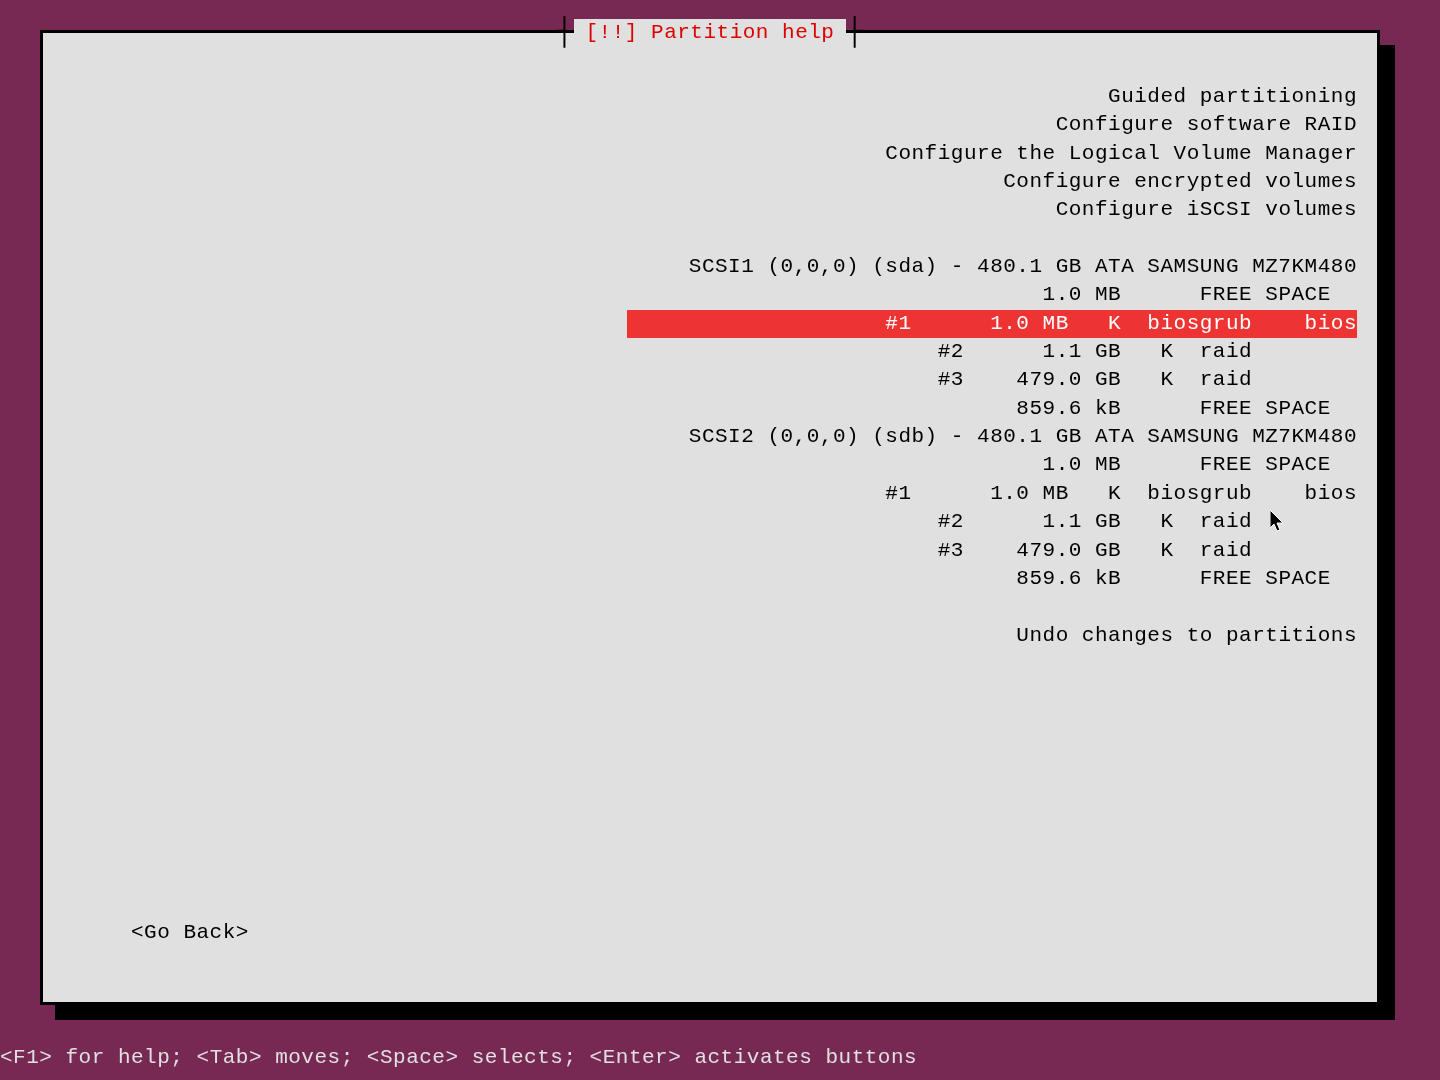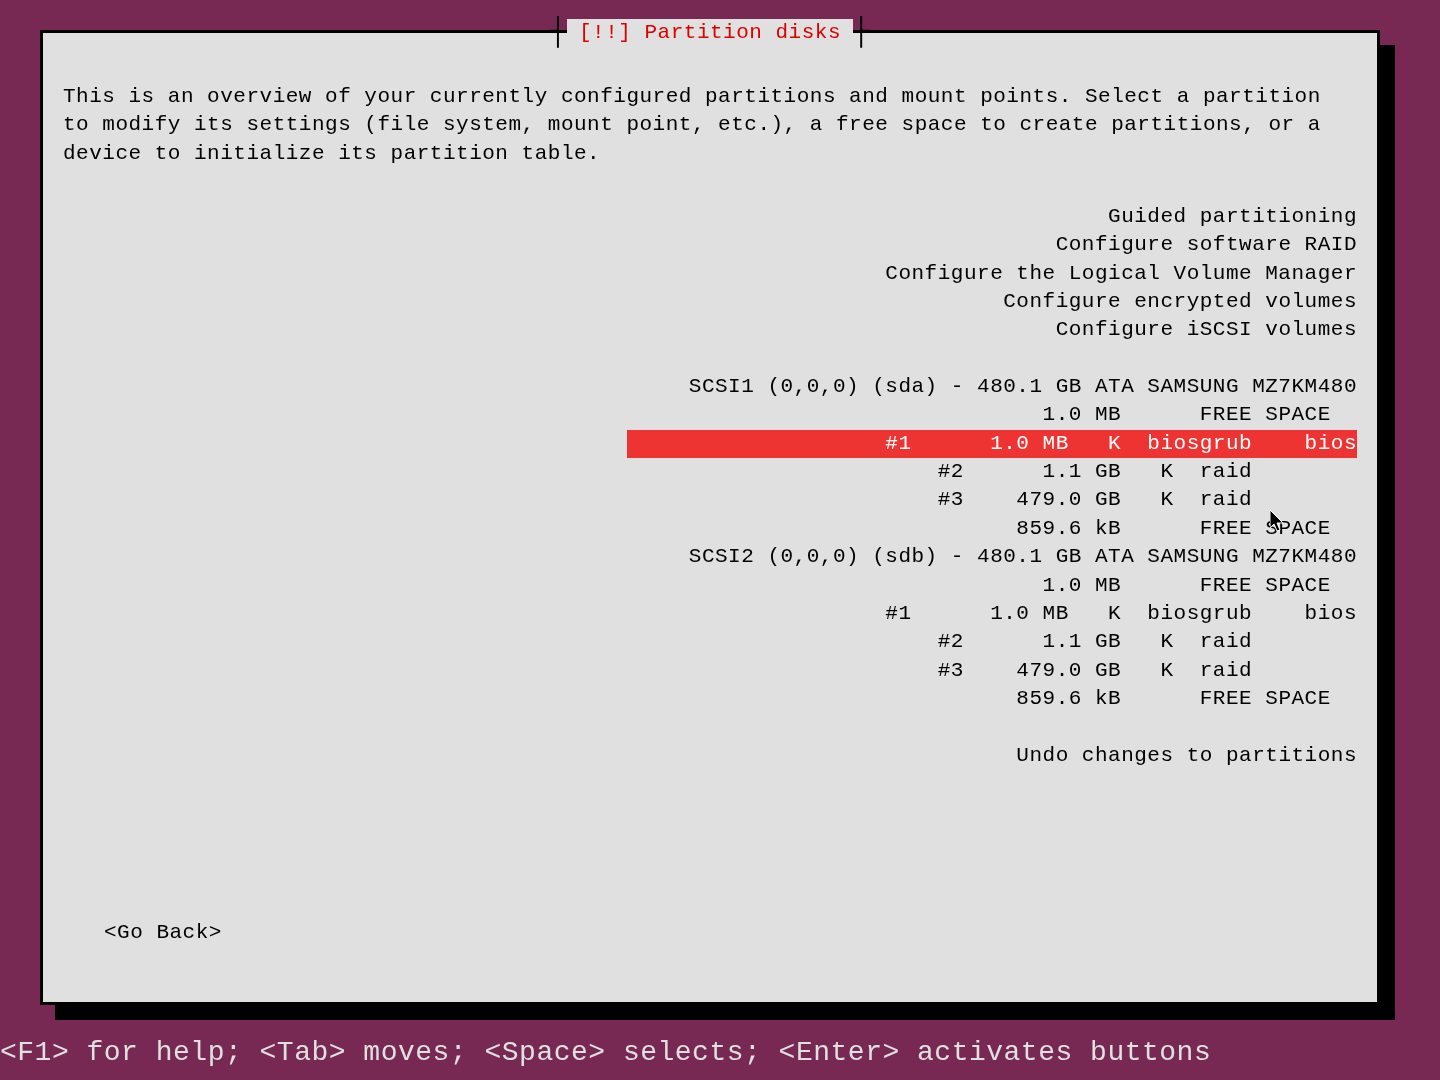--- a/index.html
+++ b/index.html
@@ -76,50 +76,49 @@
     }
     .highlighted {
       background: #e33;
       color: #fff;
       display: inline-block;
       width: 730px;
     }
     .go-back {
       position: absolute;
       bottom: 55px;
-      left: 61px;
+      left: 88px;
       color: #000;
     }
     .footer {
       position: absolute;
       bottom: 8px;
       left: 0;
       color: #e0e0e0;
       white-space: pre;
-      font-size: 28px;
+      font-size: 21px;
     }
     .cursor {
       position: absolute;
       top: 510px;
       left: 1270px;
       width: 16px;
       height: 24px;
       pointer-events: none;
     }
   </style>
 </head>
 <body>
 
 <div class="shadow"></div>
 <div class="dialog">
   <div class="title-row">
-    <span class="title-bracket">┤</span><span class="title-box">[!!] Partition disks</span><span class="title-bracket">├</span>
+    <span class="title-bracket">┤</span><span class="title-box">[!!] Partition help</span><span class="title-bracket">├</span>
   </div>
   <div class="content">
-    <div class="description">This is an overview of your currently configured partitions and mount points. Select a partition to modify its settings (file system, mount point, etc.), a free space to create partitions, or a device to initialize its partition table.</div>
     <div class="menu-block" id="menu-block"><div class="menu-item">Guided partitioning</div><div class="menu-item">Configure software RAID</div><div class="menu-item">Configure the Logical Volume Manager</div><div class="menu-item">Configure encrypted volumes</div><div class="menu-item">Configure iSCSI volumes</div><div class="menu-item"> </div><div class="menu-item">SCSI1 (0,0,0) (sda) - 480.1 GB ATA SAMSUNG MZ7KM480</div><div class="partition-row">             1.0 MB      FREE SPACE  </div><div class="partition-row highlighted">     #1      1.0 MB   K  biosgrub    bios</div><div class="partition-row">     #2      1.1 GB   K  raid        </div><div class="partition-row">     #3    479.0 GB   K  raid        </div><div class="partition-row">           859.6 kB      FREE SPACE  </div><div class="menu-item">SCSI2 (0,0,0) (sdb) - 480.1 GB ATA SAMSUNG MZ7KM480</div><div class="partition-row">             1.0 MB      FREE SPACE  </div><div class="partition-row">     #1      1.0 MB   K  biosgrub    bios</div><div class="partition-row">     #2      1.1 GB   K  raid        </div><div class="partition-row">     #3    479.0 GB   K  raid        </div><div class="partition-row">           859.6 kB      FREE SPACE  </div><div class="menu-item"> </div><div class="menu-item">Undo changes to partitions</div></div>
   </div>
   <div class="go-back">&lt;Go Back&gt;</div>
 </div>
 
 <div class="footer">&lt;F1&gt; for help; &lt;Tab&gt; moves; &lt;Space&gt; selects; &lt;Enter&gt; activates buttons</div>
 
 <svg class="cursor" viewBox="0 0 16 24">
   <path d="M0,0 L0,18 L4,14 L7,21 L10,20 L7,13 L13,13 Z" fill="#000" stroke="#fff" stroke-width="1"></path>
 </svg>

